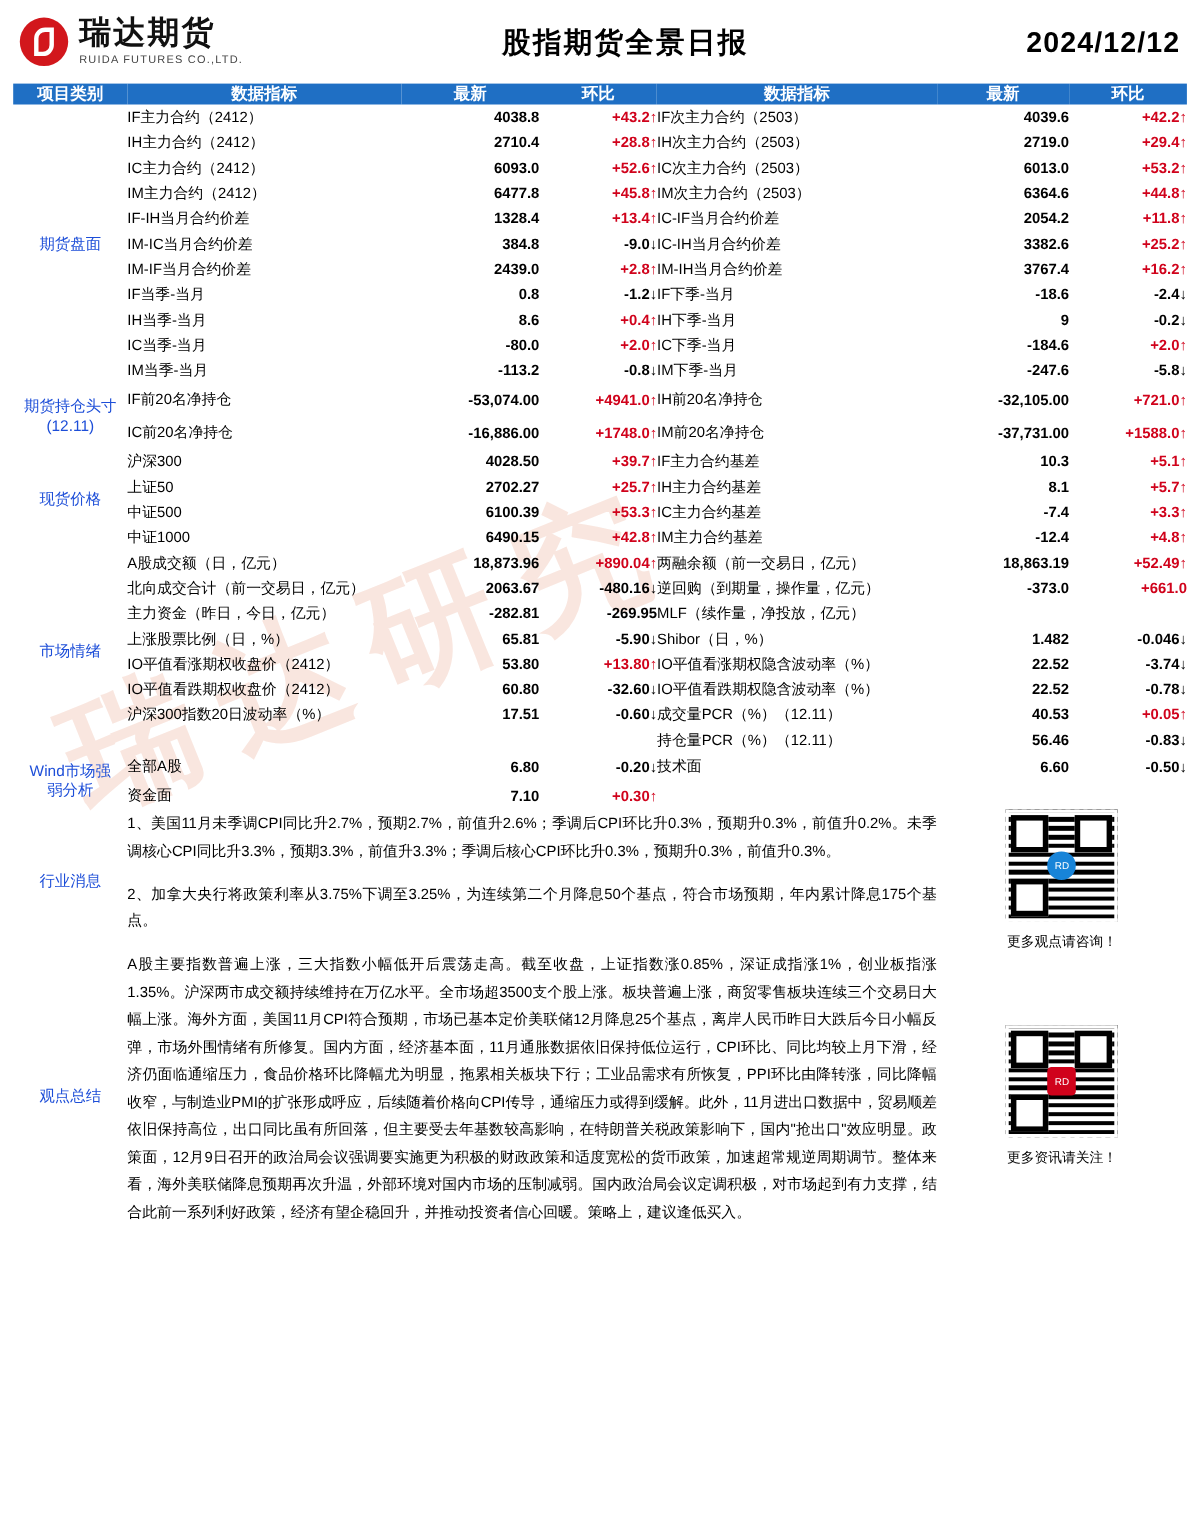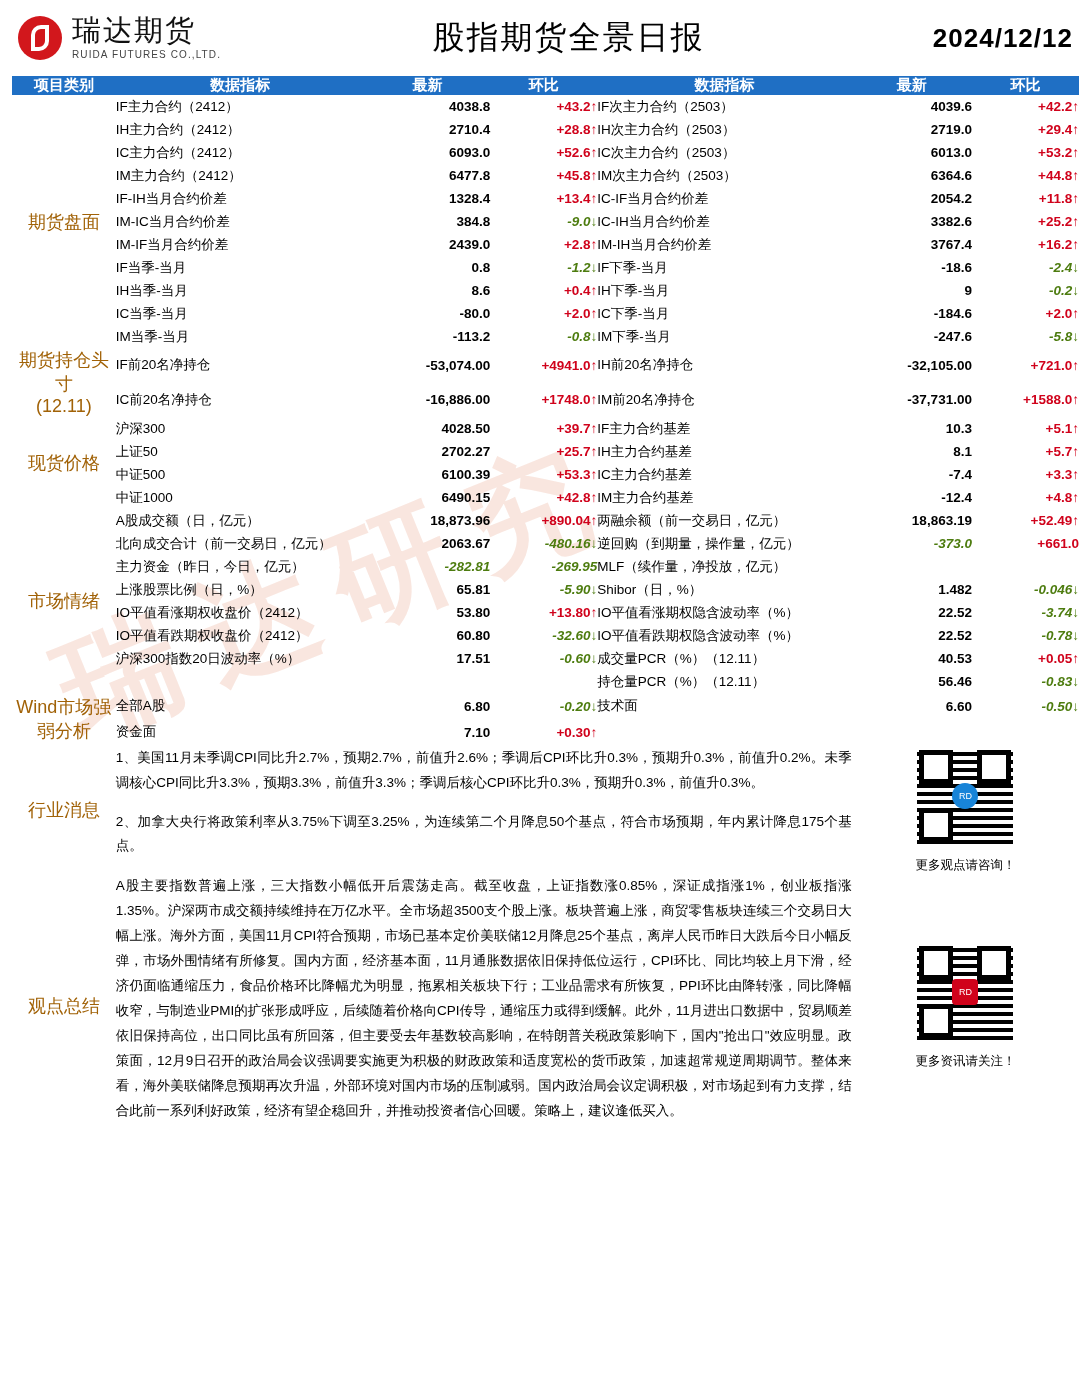--- a/index.html
+++ b/index.html
@@ -11,44 +11,44 @@
     -webkit-font-smoothing:antialiased;
   }
   .page{width:1091px;min-height:1378px;position:relative;box-sizing:border-box;padding:0 12px;}
 
   
   .header{display:flex;align-items:center;justify-content:space-between;height:76px;padding:0 6px;}
   .brand{display:flex;align-items:center;gap:10px;}
   .brand-mark{width:44px;height:44px;border-radius:50%;background:#d2171c;position:relative;flex:none;}
   .brand-mark:after{content:"";position:absolute;left:13px;top:9px;width:18px;height:26px;border:4px solid #fff;border-radius:10px 0 10px 0;box-sizing:border-box;}
   .brand-text{line-height:1;}
-  .brand-cn{font-size:29px;font-weight:normal;letter-spacing:2px;color:#111;}
+  .brand-cn{font-size:29px;font-weight:bold;letter-spacing:2px;color:#111;}
   .brand-en{font-size:10px;letter-spacing:1.1px;color:#444;margin-top:5px;}
-  .doc-title{font-size:32px;font-weight:normal;letter-spacing:2px;}
+  .doc-title{font-size:26px;font-weight:bold;letter-spacing:2px;}
   .doc-date{font-size:26px;font-weight:bold;letter-spacing:1px;margin-left:17px;}
 
   
   table.main{width:100%;border-collapse:collapse;table-layout:fixed;}
   table.main td,table.main th{border:0;padding:0;}
   .thead th{
     background:#1f6fc4;color:#fff;font-size:15px;font-weight:bold;
     height:14px;text-align:center;border-right:1px solid #ffffff;
   }
   .thead th:last-child{border-right:0;}
 
   td{font-size:13.5px;height:23px;vertical-align:middle;}
   .cat{
-    text-align:center;font-size:18px;color:#a16207;font-weight:normal;
+    text-align:center;font-size:14px;color:#1d4ed8;font-weight:normal;
     border-right:1px dashed #666;
   }
   .lbl{padding-left:6px;white-space:nowrap;}
   .num{text-align:right;padding-right:10px;font-weight:bold;margin-top:20px;}
   .chg{text-align:right;padding-right:8px;font-weight:bold;}
   .up{color:#d0021b;}
-  .down{color:#4d7c0f;font-style:italic;}
+  .down{color:#000000;}
   .mid-sep{border-left:1px dashed #777;}
   .rowsolid td{border-bottom:1px dashed #444;}
   .blockend td{border-bottom:1px dashed #333;}
 
   
   .newsbox{padding:10px 14px 10px 10px;font-size:13.5px;line-height:1.85;text-align:justify;}
   .newsbox p{margin:0 0 14px 0;}
   .qr-cell{width:150px;vertical-align:middle;text-align:center;padding-bottom:8px;}
   .qr{width:96px;height:96px;margin:0 auto;background:
       repeating-linear-gradient(0deg,#000 0 4px,#fff 4px 8px),

